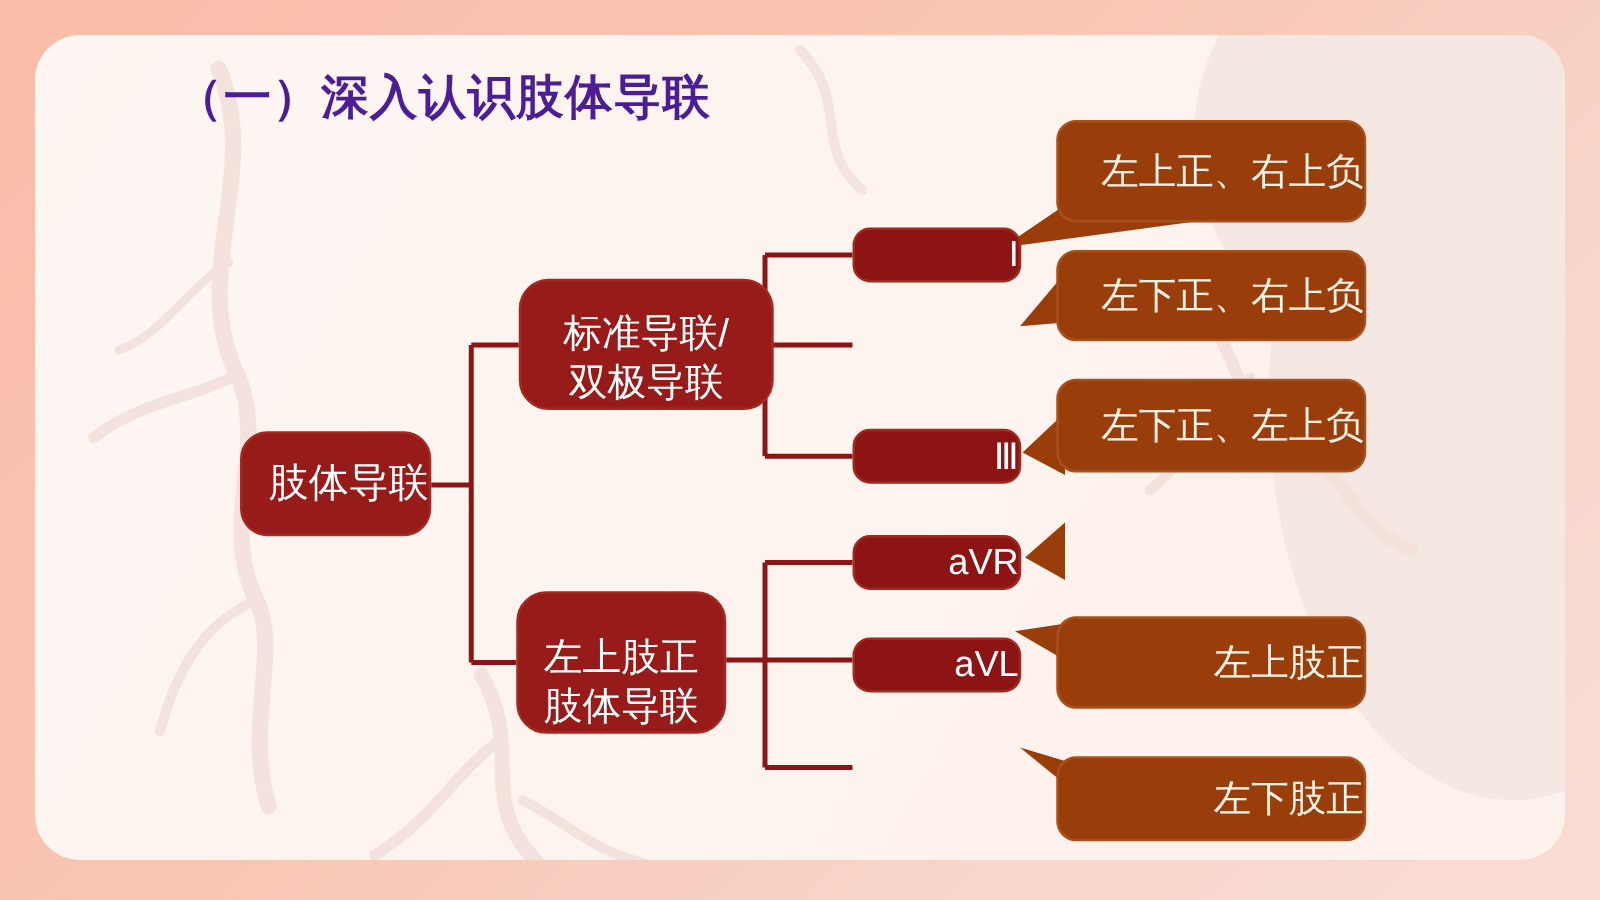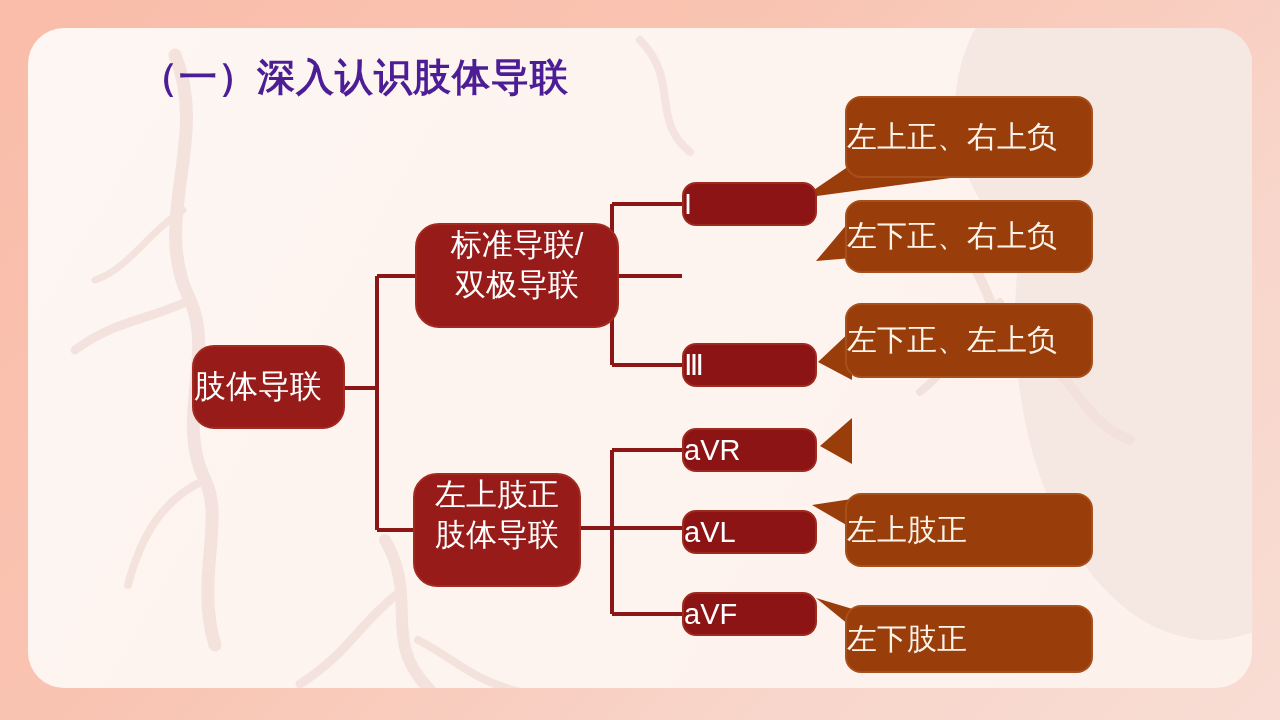--- a/index.html
+++ b/index.html
@@ -13,21 +13,21 @@
     position:absolute;left:28px;top:28px;width:1224px;height:660px;
     background:linear-gradient(120deg,#fef6f2 0%,#fdf3ef 60%,#fdf1ec 100%);
     border-radius:36px;
   }
   svg.deco,svg.wires{position:absolute;left:0;top:0;width:1280px;height:720px;}
   .title{
     position:absolute;left:140px;top:52px;width:700px;
     font-size:38px;font-weight:bold;color:#4c1d95;letter-spacing:1px;
   }
   .node{
-    position:absolute;display:flex;align-items:center;justify-content:flex-start;
+    position:absolute;display:flex;align-items:center;justify-content:flex-end;
     color:#ffffff;text-align:center;
   }
   .root{
     left:192px;top:345px;width:153px;height:84px;border-radius:22px;
     background:#971b19;border:2px solid #a32a20;font-size:32px;box-sizing:border-box;
   }
   .branch{
     flex-direction:column;line-height:1.28;font-size:31px;border-radius:24px;
     background:#971b19;border:2px solid #a32a20;box-sizing:border-box;
   }
@@ -133,23 +133,20 @@
   </div>
   <div class="node lead lead-iii">
     <span>Ⅲ</span>
   </div>
   <div class="node lead lead-avr">
     <span>aVR</span>
   </div>
   <div class="node lead lead-avl">
     <span>aVL</span>
   </div>
-  <div class="node lead lead-avf">
-    <span>aVF</span>
-  </div>
 
   <div class="node callout c1">
     <span>左上正、右上负</span>
   </div>
   <div class="node callout c2">
     <span>左下正、右上负</span>
   </div>
   <div class="node callout c3">
     <span>左下正、左上负</span>
   </div>

